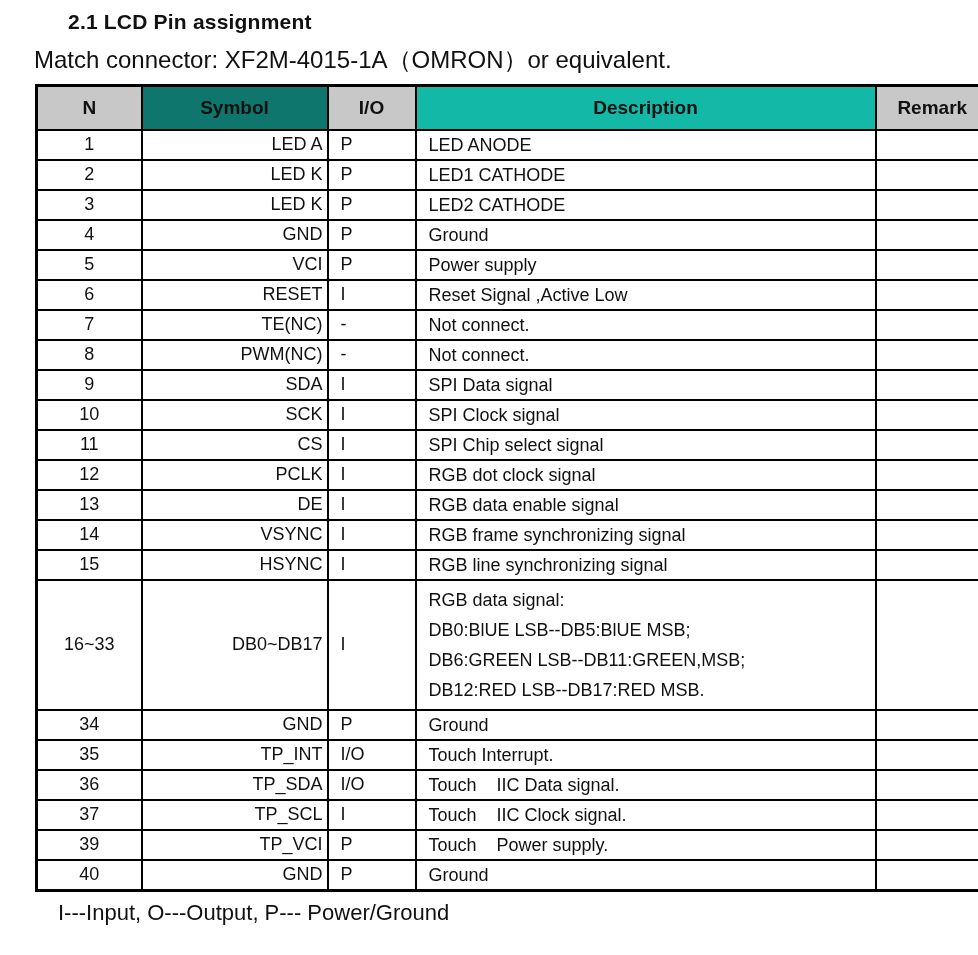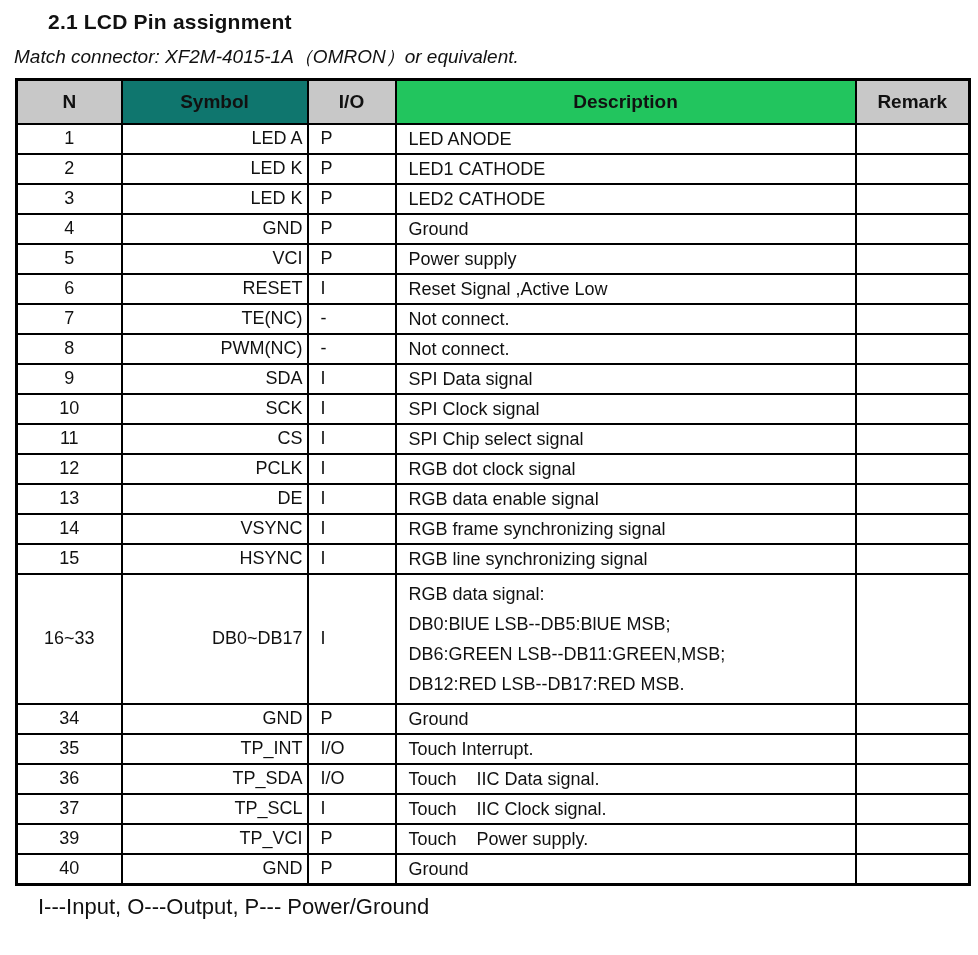--- a/index.html
+++ b/index.html
@@ -8,31 +8,31 @@
     background: #ffffff;
     font-family: "Liberation Sans", sans-serif;
     color: #111111;
   }
   .page {
     position: relative;
     width: 978px;
     height: 955px;
     background: #ffffff;
     overflow: hidden;
+    padding-left: 20px;
   }
   .title {
     margin: 10px 0 0 48px;
     font-size: 21px;
     font-weight: 700;
     letter-spacing: 0.2px;
   }
   .subtitle {
     margin: 10px 0 8px 14px;
-    font-size: 19px;
-    font-style: italic;
+    font-size: 24px;
   }
   table.pin-table {
     margin-left: 15px;
     width: 953px;
     border-collapse: collapse;
     border: 3px solid #000000;
     table-layout: fixed;
   }
   table.pin-table th, table.pin-table td {
     border: 2px solid #000000;
@@ -84,21 +84,21 @@
       <col style="width:186px">
       <col style="width:88px">
       <col style="width:460px">
       <col style="width:114px">
     </colgroup>
     <thead>
       <tr>
         <th style="background: rgb(200, 200, 200);">N</th>
         <th style="background: #0f766e;">Symbol</th>
         <th style="background: rgb(200, 200, 200);">I/O</th>
-        <th style="background: #22c55e;">Description</th>
+        <th style="background: #14b8a6;">Description</th>
         <th style="background: rgb(200, 200, 200);">Remark</th>
       </tr>
     </thead>
     <tbody>
   <tr>
     <td class="cell-n">1</td>
     <td class="cell-sym">LED A</td>
     <td class="cell-io">P</td>
     <td class="cell-desc">LED ANODE</td>
     <td class="cell-rem"></td>

